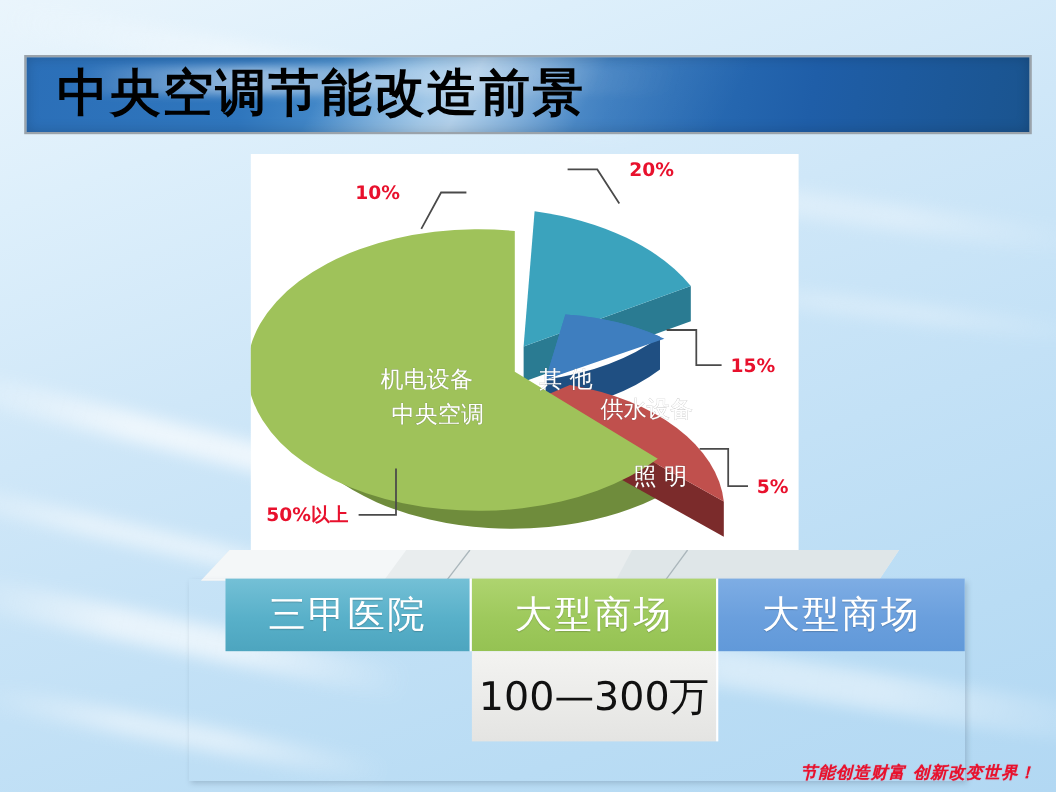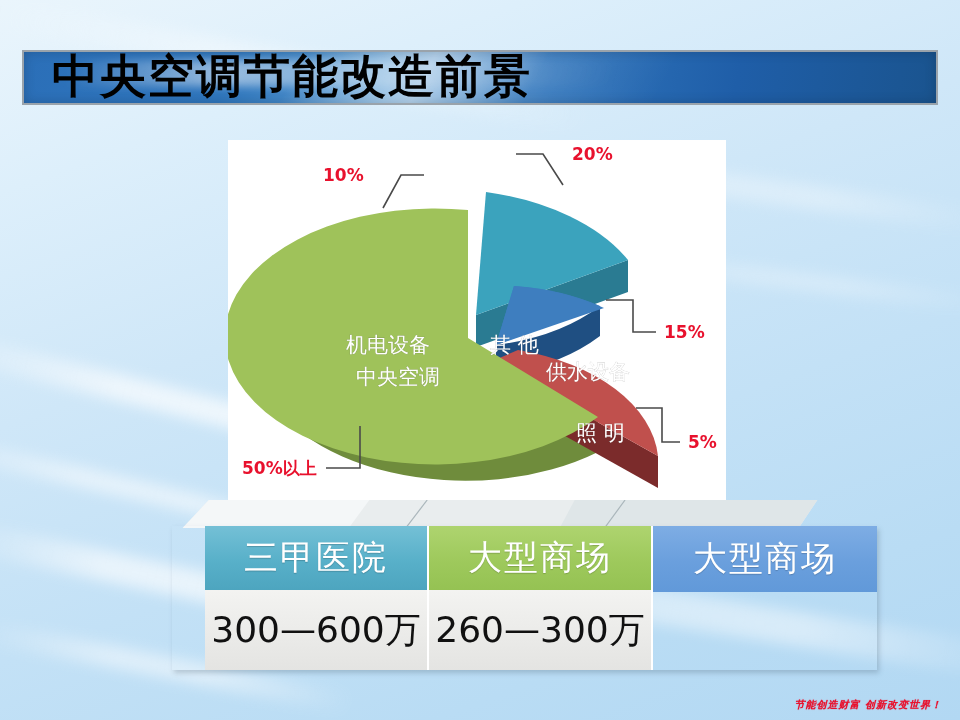--- a/index.html
+++ b/index.html
@@ -17,21 +17,21 @@
   }
   .cloud{position:absolute;pointer-events:none;}
   .streak{
     position:absolute;
     background:linear-gradient(90deg,rgba(255,255,255,0) 0%,rgba(255,255,255,.85) 35%,rgba(255,255,255,.9) 60%,rgba(255,255,255,0) 100%);
     filter:blur(7px);
     transform-origin:left center;
   }
   
   #banner{
-    position:absolute;left:22px;top:50px;width:916px;height:55px;
+    position:absolute;left:22px;top:50px;width:916px;height:72px;
     border:2px solid #9aa3ab;
     box-sizing:border-box;
     background:
       linear-gradient(118deg,rgba(255,255,255,0) 30%,rgba(255,255,255,.55) 44%,rgba(255,255,255,.1) 56%,rgba(255,255,255,0) 70%),
       linear-gradient(100deg,#2b6fb8 0%,#2f76bd 22%,#5d9fd6 40%,#2f74bb 58%,#1f5ea8 78%,#1a548f 100%);
     box-shadow:inset 0 0 12px rgba(0,0,0,.18);
   }
   #banner .sheen{
     position:absolute;left:0;top:8px;width:100%;height:26px;
     background:linear-gradient(105deg,rgba(255,255,255,0) 5%,rgba(255,255,255,.5) 22%,rgba(255,255,255,.15) 45%,rgba(255,255,255,0) 65%);
@@ -61,21 +61,21 @@
     font-family:"DejaVu Sans","Liberation Sans",sans-serif;
     font-weight:bold;font-size:17px;
   }
   .leader{stroke:#4a4a4a;stroke-width:1.6;fill:none;}
   
   #table-wrap{position:absolute;left:160px;top:500px;width:680px;height:180px;}
   #table-top{
     position:absolute;left:0;top:0;width:680px;height:28px;
   }
   #table-body{
-    position:absolute;left:12px;top:26px;width:672px;height:144px;
+    position:absolute;left:12px;top:26px;width:672px;height:184px;
     display:flex;
     box-shadow:2px 3px 5px rgba(60,80,100,.25);
     padding-left:33px;
   }
   .tcol{display:flex;flex-direction:column;flex:1 1 0;}
   .thead{
     height:66px;display:flex;align-items:center;justify-content:center;
     font-family:"DejaVu Sans","Liberation Sans",sans-serif;
     font-size:34px;color:#ffffff;letter-spacing:2px;
     border-right:2px solid #ffffff;
@@ -88,21 +88,21 @@
     font-size:36px;color:#111;
     background:linear-gradient(180deg,#f3f3f1 0%,#ebebe9 55%,#e4e4e2 100%);
     border-right:2px solid #ffffff;
     box-sizing:border-box;
   }
   .tcol:last-child .thead,.tcol:last-child .tcell{border-right:none;}
   
   #footer{
     position:absolute;right:18px;bottom:8px;
     font-family:"DejaVu Sans","Liberation Sans",sans-serif;
-    font-weight:bold;font-size:10px;color:#e8112d;
+    font-weight:bold;font-size:15px;color:#e8112d;
     letter-spacing:1px;font-style:italic;
     text-shadow:0 0 1px rgba(232,17,45,.6);
     white-space:nowrap;
     margin-left:48px;
   }
 </style>
 </head>
 <body>
 
 <div id="slide">
@@ -177,26 +177,25 @@
       <polygon points="0,30 28,0 200,0 178,30" fill="#f4f7f8"></polygon>
       <polygon points="420,0 680,0 660,30 404,30" fill="#dfe6e8"></polygon>
       <line x1="239" y1="30" x2="262" y2="0" stroke="#aab6bb" stroke-width="1.3"></line>
       <line x1="452" y1="30" x2="474" y2="0" stroke="#aab6bb" stroke-width="1.3"></line>
     </svg>
 
     <div id="table-body">
 
       <div class="tcol">
         <div class="thead" style="background:linear-gradient(180deg,#74c0d6 0%,#58b0c9 55%,#4da5bf 100%);">三甲医院</div>
-        <div class="tcell">300—600万</div>
       </div>
 
       <div class="tcol">
         <div class="thead" style="background:linear-gradient(180deg,#aed46f 0%,#9ec95c 55%,#95c253 100%);">大型商场</div>
-        <div class="tcell">260—300万</div>
+        <div class="tcell">100—300万</div>
       </div>
 
       <div class="tcol">
         <div class="thead" style="background:linear-gradient(180deg,#7eadE4 0%,#6a9fdd 55%,#6199d9 100%);">大型商场</div>
       </div>
 
     </div>
   </div>
 
   <div id="footer">节能创造财富 创新改变世界！</div>

